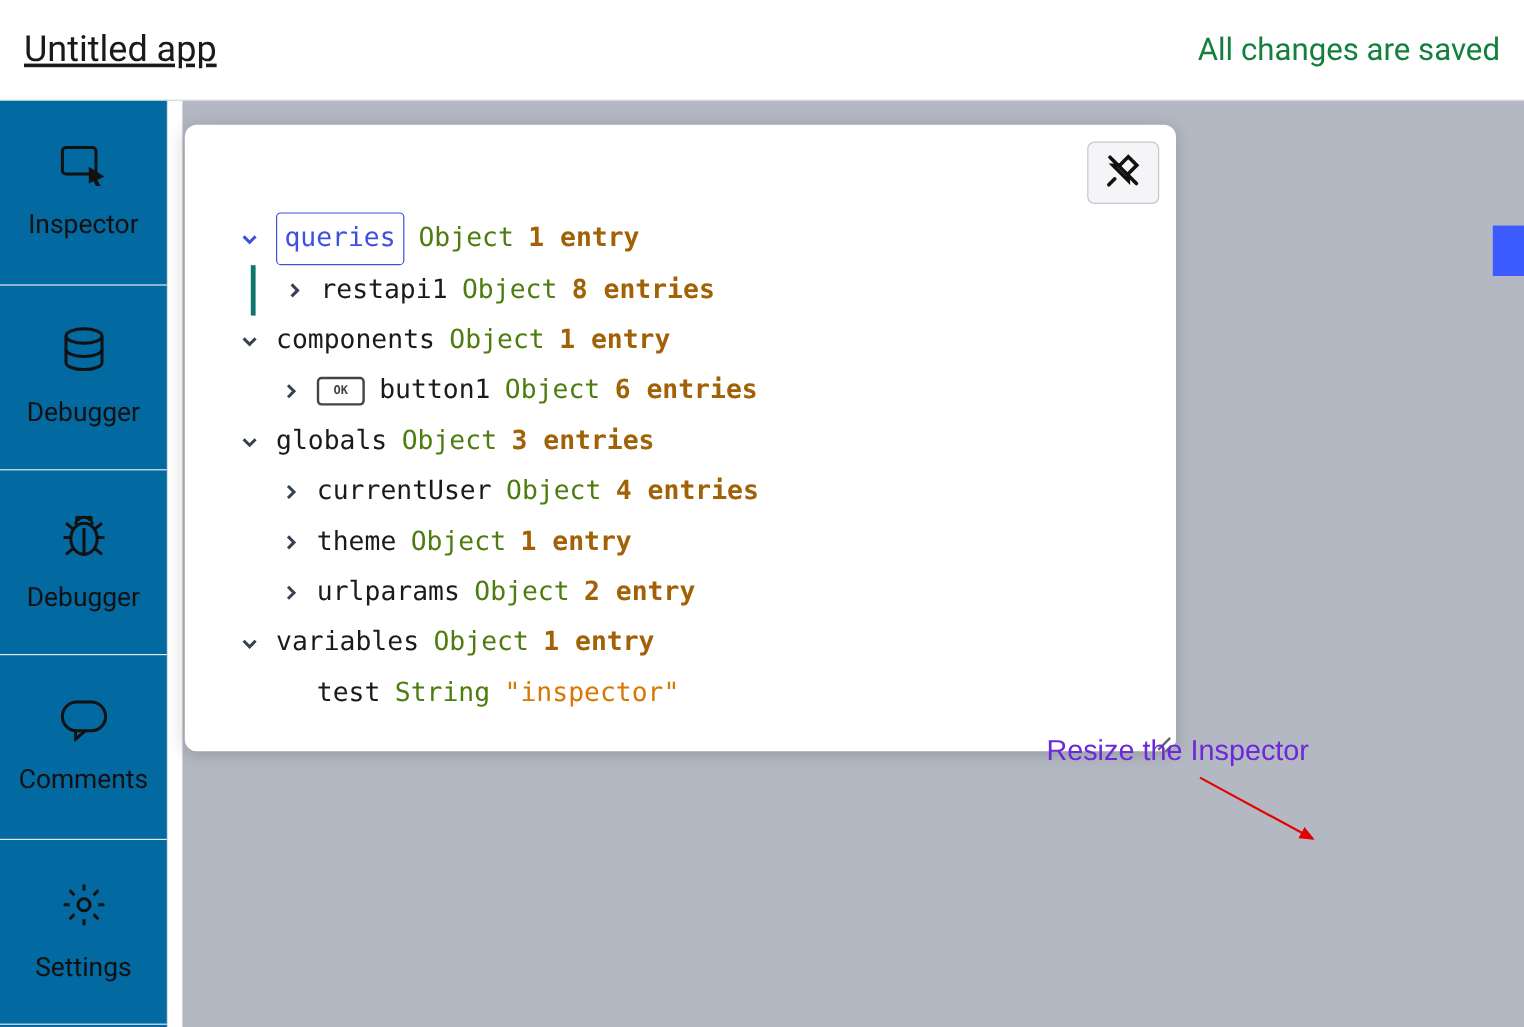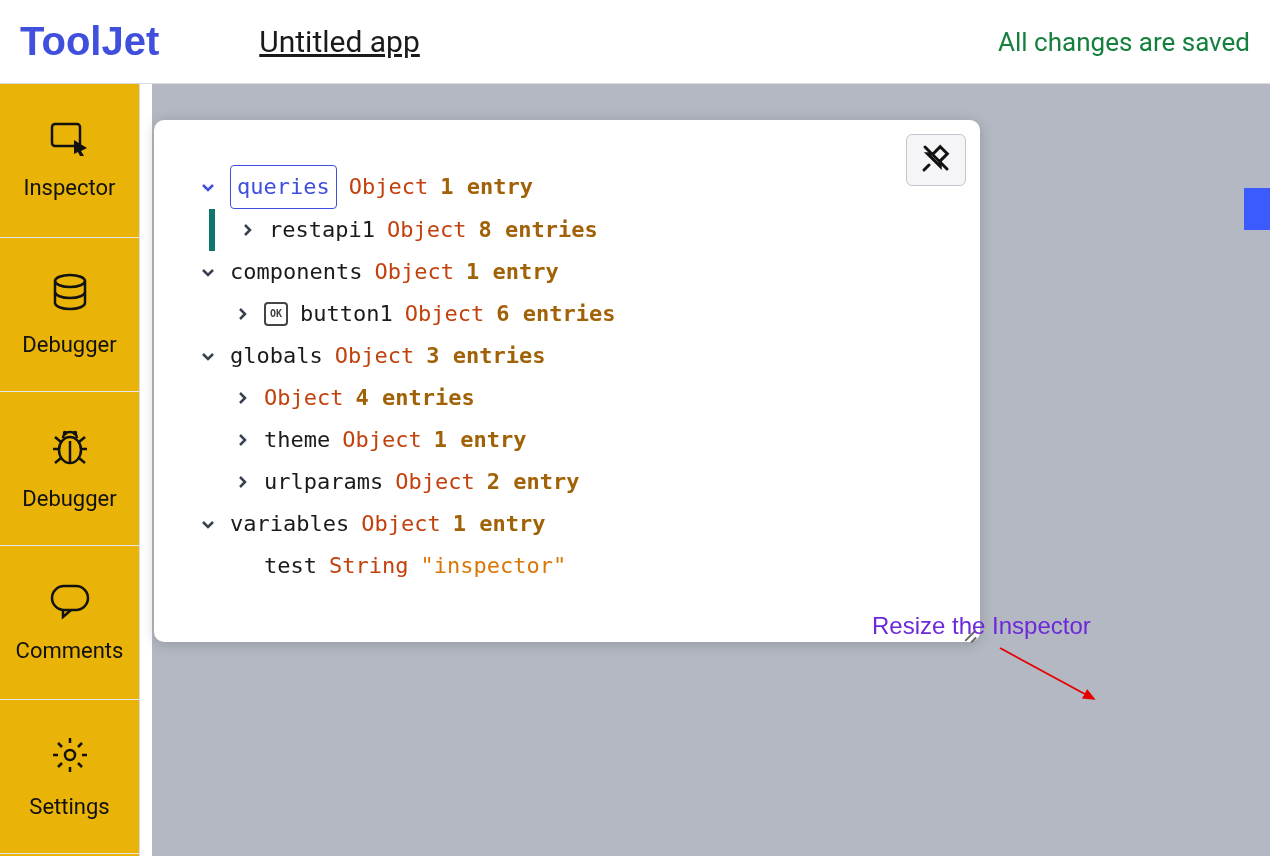--- a/index.html
+++ b/index.html
@@ -44,21 +44,21 @@
   .main {
     display: flex;
     height: calc(100% - 84px);
   }
 
   .sidebar {
     width: 140px;
     border-right: 1px solid #d8dbe0;
     display: flex;
     flex-direction: column;
-    background: #eab308;
+    background: #0369a1;
   }
   .sidebar-item {
     display: flex;
     flex-direction: column;
     align-items: center;
     justify-content: center;
     gap: 14px;
     height: 154px;
     border-bottom: 1px solid #e5e7eb;
     cursor: pointer;
@@ -84,22 +84,21 @@
 
   .inspector-panel {
     position: absolute;
     left: 14px;
     top: 20px;
     width: 826px;
     height: 522px;
     background: #fff;
     border-radius: 10px;
     box-shadow: 0 2px 14px rgba(0,0,0,0.18);
-    padding-top: 0;
-    margin-top: 16px;
+    padding-top: 28px;
   }
 
   .pin-button {
     position: absolute;
     right: 14px;
     top: 14px;
     width: 60px;
     height: 52px;
     border: 1px solid #c4c7cd;
     border-radius: 6px;
@@ -128,28 +127,28 @@
     display: inline-flex;
     color: #374151;
   }
   .node-name { color: #1a1a1a; font-weight: 500; }
   .node-name.selected {
     color: #4050dd;
     border: 1.5px solid #4050dd;
     border-radius: 4px;
     padding: 0 6px;
   }
-  .type-label { color: #c2410c; }
+  .type-label { color: #4d7c0f; }
   .meta { color: #a16207; font-weight: bold; }
   .string-val { color: #d97706; }
   
-  .queries-group { border-left: 6px solid #0f766e; margin-left: 9px; padding-left: 24px; }
+  .queries-group { border-left: 4px solid #0f766e; margin-left: 9px; padding-left: 24px; }
 
   .ok-badge {
-    width: 24px; height: 24px;
+    width: 40px; height: 24px;
     border: 2px solid #444; border-radius: 4px;
     font-size: 10px; font-weight: 700;
     display: inline-flex; align-items: center; justify-content: center;
     color:#444;
   }
 
   .resize-handle{
     position:absolute;
     right:4px; bottom:2px;
     width:14px; height:14px;
@@ -181,21 +180,20 @@
     position: absolute;
     right: 0; top: 104px;
     width: 26px; height: 42px;
     background: #3b5bff;
   }
 </style>
 </head>
 <body>
 
 <div class="topbar">
-  <div class="logo">ToolJet</div>
   <div class="app-title">Untitled app</div>
   <div class="save-status">All changes are saved</div>
 </div>
 
 <div class="main">
 
   <div class="sidebar">
 
     <div class="sidebar-item">
       <span>
@@ -329,20 +327,21 @@
           <span class="node-name">globals</span>
           <span class="type-label">Object</span>
           <span class="meta">3 entries</span>
         </div>
         <div class="tree-row indent1">
           <span class="chev">
             <svg width="16" height="16" viewBox="0 0 16 16" fill="none" stroke="currentColor" stroke-width="2.5">
                 <path d="M6 3l5 5-5 5"></path>
               </svg>
           </span>
+          <span class="node-name">currentUser</span>
           <span class="type-label">Object</span>
           <span class="meta">4 entries</span>
         </div>
         <div class="tree-row indent1">
           <span class="chev">
             <svg width="16" height="16" viewBox="0 0 16 16" fill="none" stroke="currentColor" stroke-width="2.5">
                 <path d="M6 3l5 5-5 5"></path>
               </svg>
           </span>
           <span class="node-name">theme</span>

